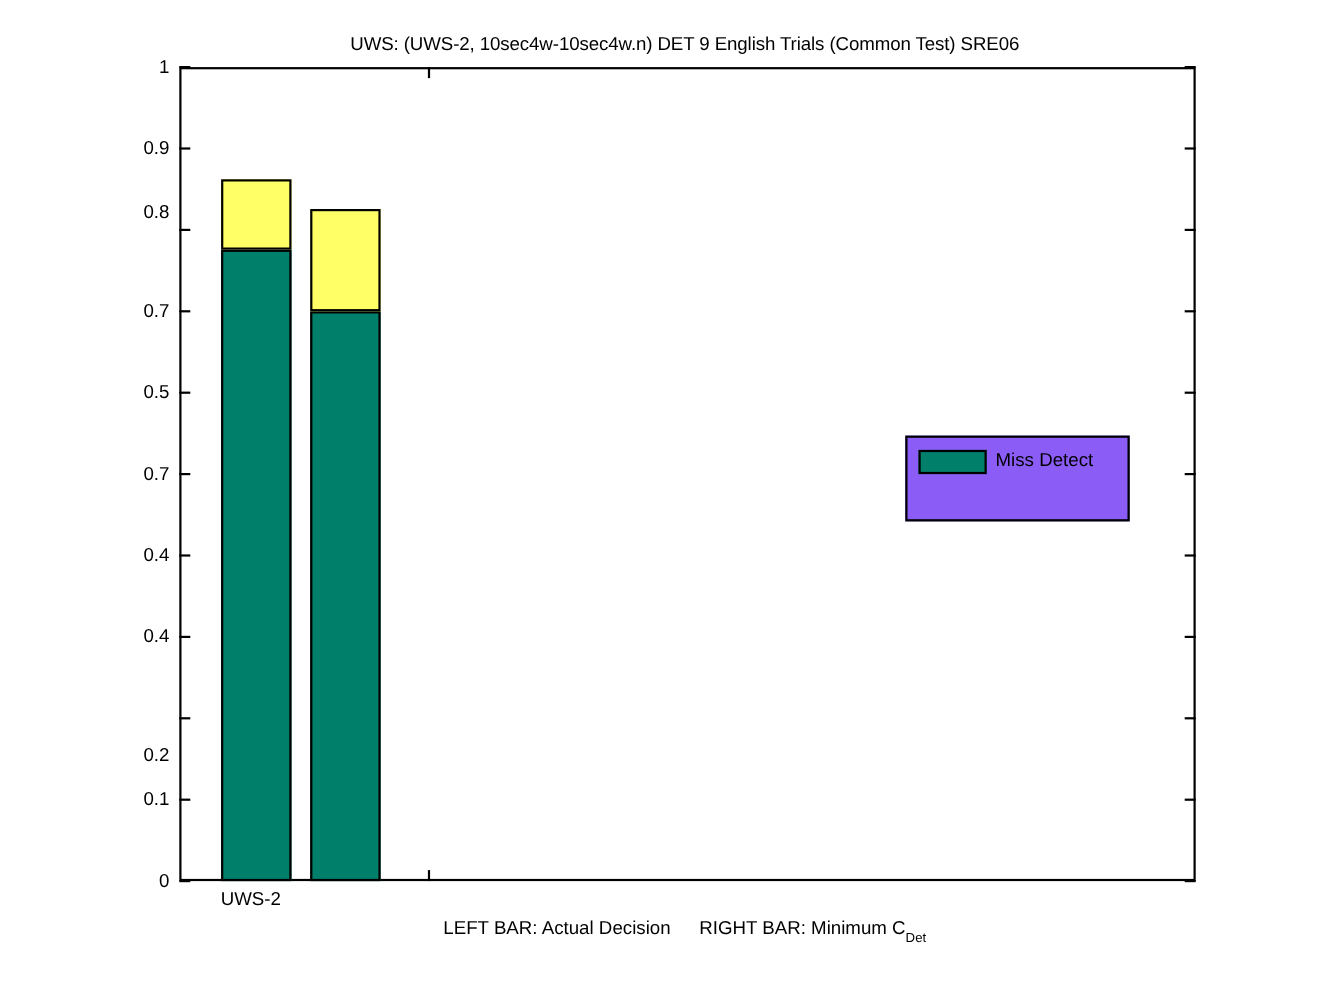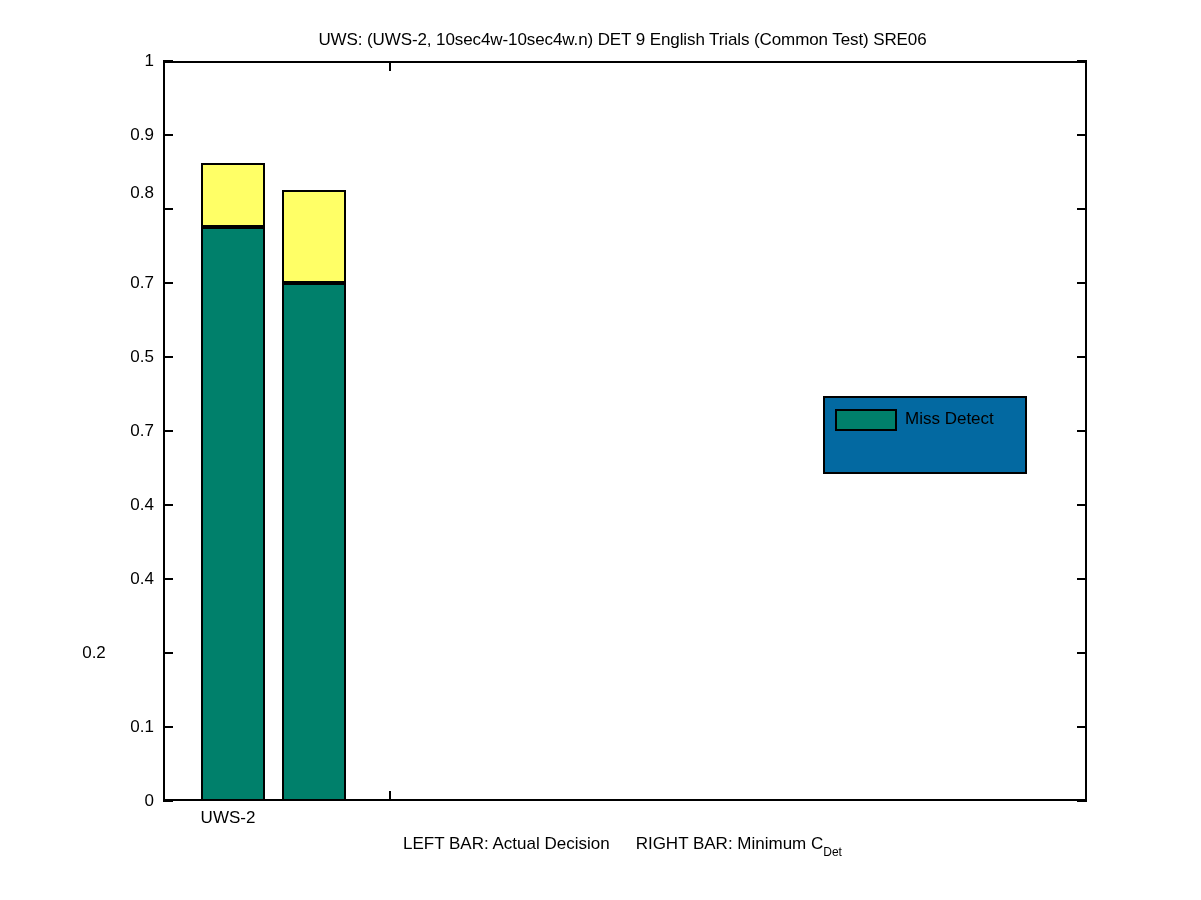--- a/index.html
+++ b/index.html
@@ -129,21 +129,21 @@
   }
 
   
   #legend {
     position: absolute;
     left: 823px;
     top: 396px;
     width: 204px;
     height: 78px;
     border: 2px solid #000000;
-    background: #0369a1;
+    background: #8b5cf6;
     box-sizing: border-box;
   }
   .legend-row {
     position: absolute;
     left: 0;
     width: 100%;
     height: 30px;
   }
   .legend-swatch {
     position: absolute;
@@ -204,21 +204,21 @@
 
   <div id="y-axis">
       <div class="ytick" style="top: 800px;"></div>
       <div class="ytick-right" style="top: 800px;"></div>
       <div class="ytick-label" style="top: 792px;">0</div>
       <div class="ytick" style="top: 726px;"></div>
       <div class="ytick-right" style="top: 726px;"></div>
       <div class="ytick-label" style="top: 718px;">0.1</div>
       <div class="ytick" style="top: 652px;"></div>
       <div class="ytick-right" style="top: 652px;"></div>
-      <div class="ytick-label" style="top: 644px; text-align: center;">0.2</div>
+      <div class="ytick-label" style="top: 678px;">0.2</div>
       <div class="ytick" style="top: 578px;"></div>
       <div class="ytick-right" style="top: 578px;"></div>
       <div class="ytick-label" style="top: 570px;">0.4</div>
       <div class="ytick" style="top: 504px;"></div>
       <div class="ytick-right" style="top: 504px;"></div>
       <div class="ytick-label" style="top: 496px;">0.4</div>
       <div class="ytick" style="top: 430px;"></div>
       <div class="ytick-right" style="top: 430px;"></div>
       <div class="ytick-label" style="top: 422px;">0.7</div>
       <div class="ytick" style="top: 356px;"></div>

